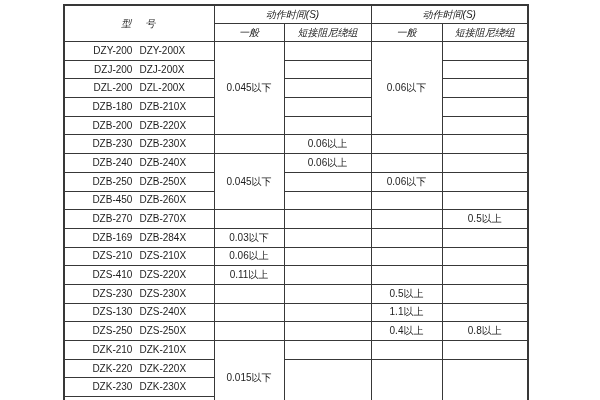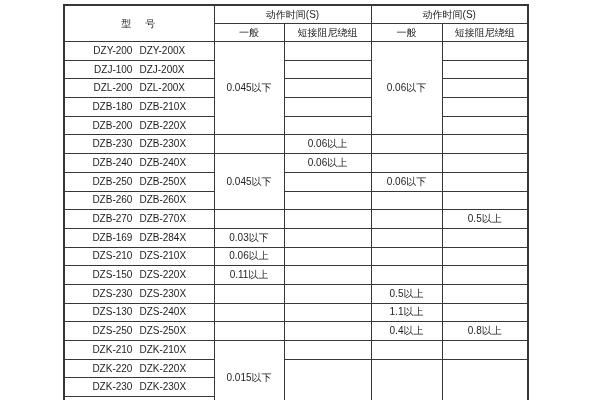--- a/index.html
+++ b/index.html
@@ -13,21 +13,21 @@
     border-collapse:collapse;table-layout:fixed;
     border:2px solid #383838;
   }
   table.spec td{
     border:1px solid #383838;
     font-size:10px;line-height:1;
     text-align:center;vertical-align:middle;
     padding:0;height:17.7px;
     overflow:hidden;white-space:nowrap;
   }
-  table.spec thead td{height:17px;}
+  table.spec thead td{height:17px;font-style:italic;}
   td.model-h{font-size:11px;letter-spacing:2px;}
   td.model{padding-left:14px;}
   .model-inner{display:flex;justify-content:center;gap:7px;}
   .model-inner span{display:inline-block;}
 </style>
 </head>
 <body>
 
 <div class="canvas">
   <table class="spec">
@@ -60,21 +60,21 @@
             </div>
           </td>
           <td rowspan="5">0.045以下</td>
           <td></td>
           <td rowspan="5">0.06以下</td>
           <td></td>
         </tr>
         <tr>
           <td class="model">
             <div class="model-inner">
-              <span>DZJ-100</span>
+              <span>DZJ-200</span>
               <span>DZJ-200X</span>
             </div>
           </td>
           <td></td>
           <td></td>
         </tr>
         <tr>
           <td class="model">
             <div class="model-inner">
               <span>DZL-200</span>
@@ -135,21 +135,21 @@
               <span>DZB-250X</span>
             </div>
           </td>
           <td></td>
           <td>0.06以下</td>
           <td></td>
         </tr>
         <tr>
           <td class="model">
             <div class="model-inner">
-              <span>DZB-260</span>
+              <span>DZB-450</span>
               <span>DZB-260X</span>
             </div>
           </td>
           <td></td>
           <td></td>
           <td></td>
         </tr>
         <tr>
           <td class="model">
             <div class="model-inner">
@@ -182,21 +182,21 @@
             </div>
           </td>
           <td>0.06以上</td>
           <td></td>
           <td></td>
           <td></td>
         </tr>
         <tr>
           <td class="model">
             <div class="model-inner">
-              <span>DZS-150</span>
+              <span>DZS-410</span>
               <span>DZS-220X</span>
             </div>
           </td>
           <td>0.11以上</td>
           <td></td>
           <td></td>
           <td></td>
         </tr>
         <tr>
           <td class="model">

